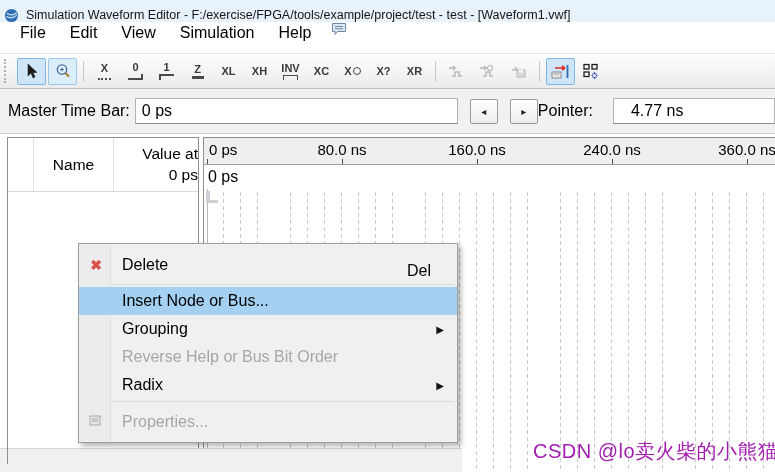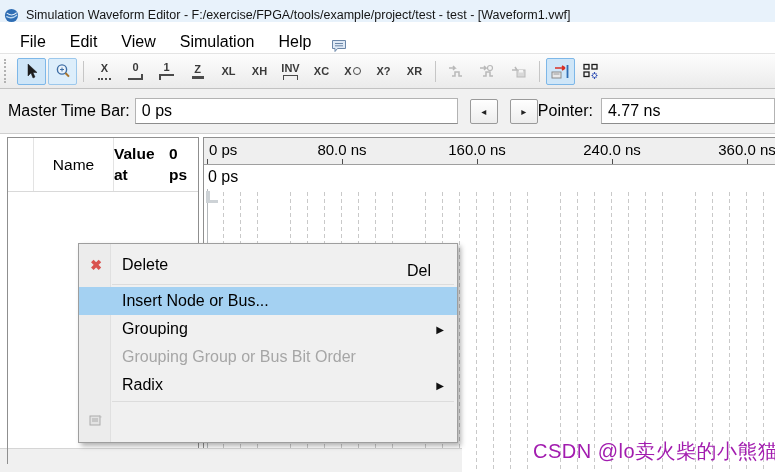--- a/index.html
+++ b/index.html
@@ -6,21 +6,21 @@
   body{
     width:775px;height:472px;position:relative;overflow:hidden;
     background:#ffffff;font-family:"Liberation Sans",sans-serif;color:#000;
   }
   
   .titlebar{position:absolute;top:0;left:0;right:0;height:30px;background:#e8f2fb;
     display:flex;align-items:center;padding-left:4px;font-size:12.5px;color:#151515;}
   .titlebar .app-ico{width:15px;height:15px;margin-right:7px;flex:0 0 auto;}
   
   .menubar{position:absolute;top:22px;left:0;right:0;height:31px;background:#fff;
-    border-bottom:1px solid #e4e4e4;display:flex;align-items:flex-end;font-size:16px;padding-left:8px;}
+    border-bottom:1px solid #e4e4e4;display:flex;align-items:flex-start;font-size:16px;padding-left:8px;}
   .menubar .mitem{padding:2px 12px;cursor:default;}
   .menubar .fb-ico{margin-left:8px;width:16px;height:14px;}
   
   .toolbar{position:absolute;top:54px;left:0;right:0;height:34px;
     background:linear-gradient(#fdfdfd,#ebebeb);border-bottom:1px solid #c2c2c2;
     display:flex;align-items:center;padding-left:2px;}
   .grip{width:6px;height:24px;border-left:2px dotted #b2b2b2;margin:0 4px 0 2px;}
   .tb-btn{height:25px;min-width:27px;margin:0 1px;display:flex;align-items:center;justify-content:center;
     border:1px solid transparent;border-radius:2px;font-size:11px;font-weight:bold;color:#3a3a3a;position:relative;}
   .tb-btn.active{background:#cfe6f8;border-color:#7db7e8;}
@@ -39,29 +39,29 @@
   
   .timebar{position:absolute;top:89px;left:0;right:0;height:44px;background:#f1f1f1;
     border-bottom:1px solid #cfcfcf;display:flex;align-items:center;font-size:16px;}
   .timebar .lbl{margin-left:8px;white-space:nowrap;}
   .tb-input{margin-left:5px;width:315px;height:24px;border:1px solid #b3b3b3;border-bottom-color:#8d8d8d;
     background:#fff;font:inherit;padding:0 0 0 6px;outline:none;}
   .stepbtn{width:26px;height:23px;margin-left:12px;border:1px solid #9a9a9a;border-radius:2px;
     background:linear-gradient(#ffffff,#ededed);display:flex;align-items:center;justify-content:center;
     font-size:10px;color:#222;}
   .ptr-lbl{white-space:nowrap;}
-  .ptr-field{margin-left:8px;flex:1;height:24px;border:1px solid #b3b3b3;border-bottom-color:#8d8d8d;
-    background:#fff;display:flex;align-items:center;padding-left:6px;}
+  .ptr-field{margin-left:20px;flex:1;height:24px;border:1px solid #b3b3b3;border-bottom-color:#8d8d8d;
+    background:#fff;display:flex;align-items:center;padding-left:17px;}
   
   .left-panel{position:absolute;left:7px;top:137px;width:192px;height:311px;background:#fff;
     border:1px solid #8f8f8f;border-bottom:none;box-sizing:border-box;}
   .lp-header{height:53px;border-bottom:1px solid #d9d9d9;display:flex;font-size:15.5px;}
   .lp-c1{width:25px;border-right:1px solid #e3e3e3;}
   .lp-c2{width:79px;border-right:1px solid #e3e3e3;display:flex;align-items:center;justify-content:center;}
-  .lp-c3{flex:1;display:flex;flex-direction:row;align-items:center;justify-content:center;line-height:1.3;font-weight:bold;}
+  .lp-c3{flex:1;display:flex;flex-direction:column;align-items:flex-end;justify-content:center;line-height:1.3;}
   
   .wave-area{position:absolute;left:203px;top:137px;right:0;bottom:0;border-left:1px solid #8f8f8f;}
   .ruler{position:absolute;top:0;left:0;right:0;height:26px;background:#efefef;
     border-top:1px solid #8f8f8f;border-bottom:1px solid #9f9f9f;font-size:15px;box-sizing:content-box;}
   .rl{position:absolute;top:3px;white-space:nowrap;}
   .rl.c{transform:translateX(-50%);}
   .rtick{position:absolute;bottom:0;width:1px;height:5px;background:#4a4a4a;}
   .marker-row{position:absolute;top:28px;left:0;right:0;height:24px;background:#fff;
     font-size:16px;padding-left:4px;display:flex;align-items:center;}
   .grid{position:absolute;top:52px;left:0;right:0;bottom:0;background-color:#fff;
@@ -307,33 +307,34 @@
     </div>
     <div class="msep"></div>
     <div class="mi hl">
       <span>Insert Node or Bus...</span>
     </div>
     <div class="mi">
       <span>Grouping</span>
       <span class="arrow">▶</span>
     </div>
     <div class="mi disabled">
-      <span>Grouping Group or Bus Bit Order</span>
+      <span>Reverse Help or Bus Bit Order</span>
     </div>
     <div class="mi">
       <span>Radix</span>
       <span class="arrow">▶</span>
     </div>
     <div class="msep"></div>
     <div class="mi tall disabled">
       <span class="ico">
         <svg width="14" height="13" viewBox="0 0 14 13">
           <rect x="1" y="2" width="10" height="9" fill="#e3e3e3" stroke="#ababab"></rect>
           <line x1="3" y1="5" x2="9" y2="5" stroke="#ababab"></line>
           <line x1="3" y1="7" x2="9" y2="7" stroke="#ababab"></line>
           <path d="M10 1 L13 3 L11 4 Z" fill="#c0c0c0"></path>
         </svg>
       </span>
+      <span>Properties...</span>
     </div>
   </div>
 </div>
 
 <div class="watermark">CSDN @lo卖火柴的小熊猫</div>
 
 </body></html>

